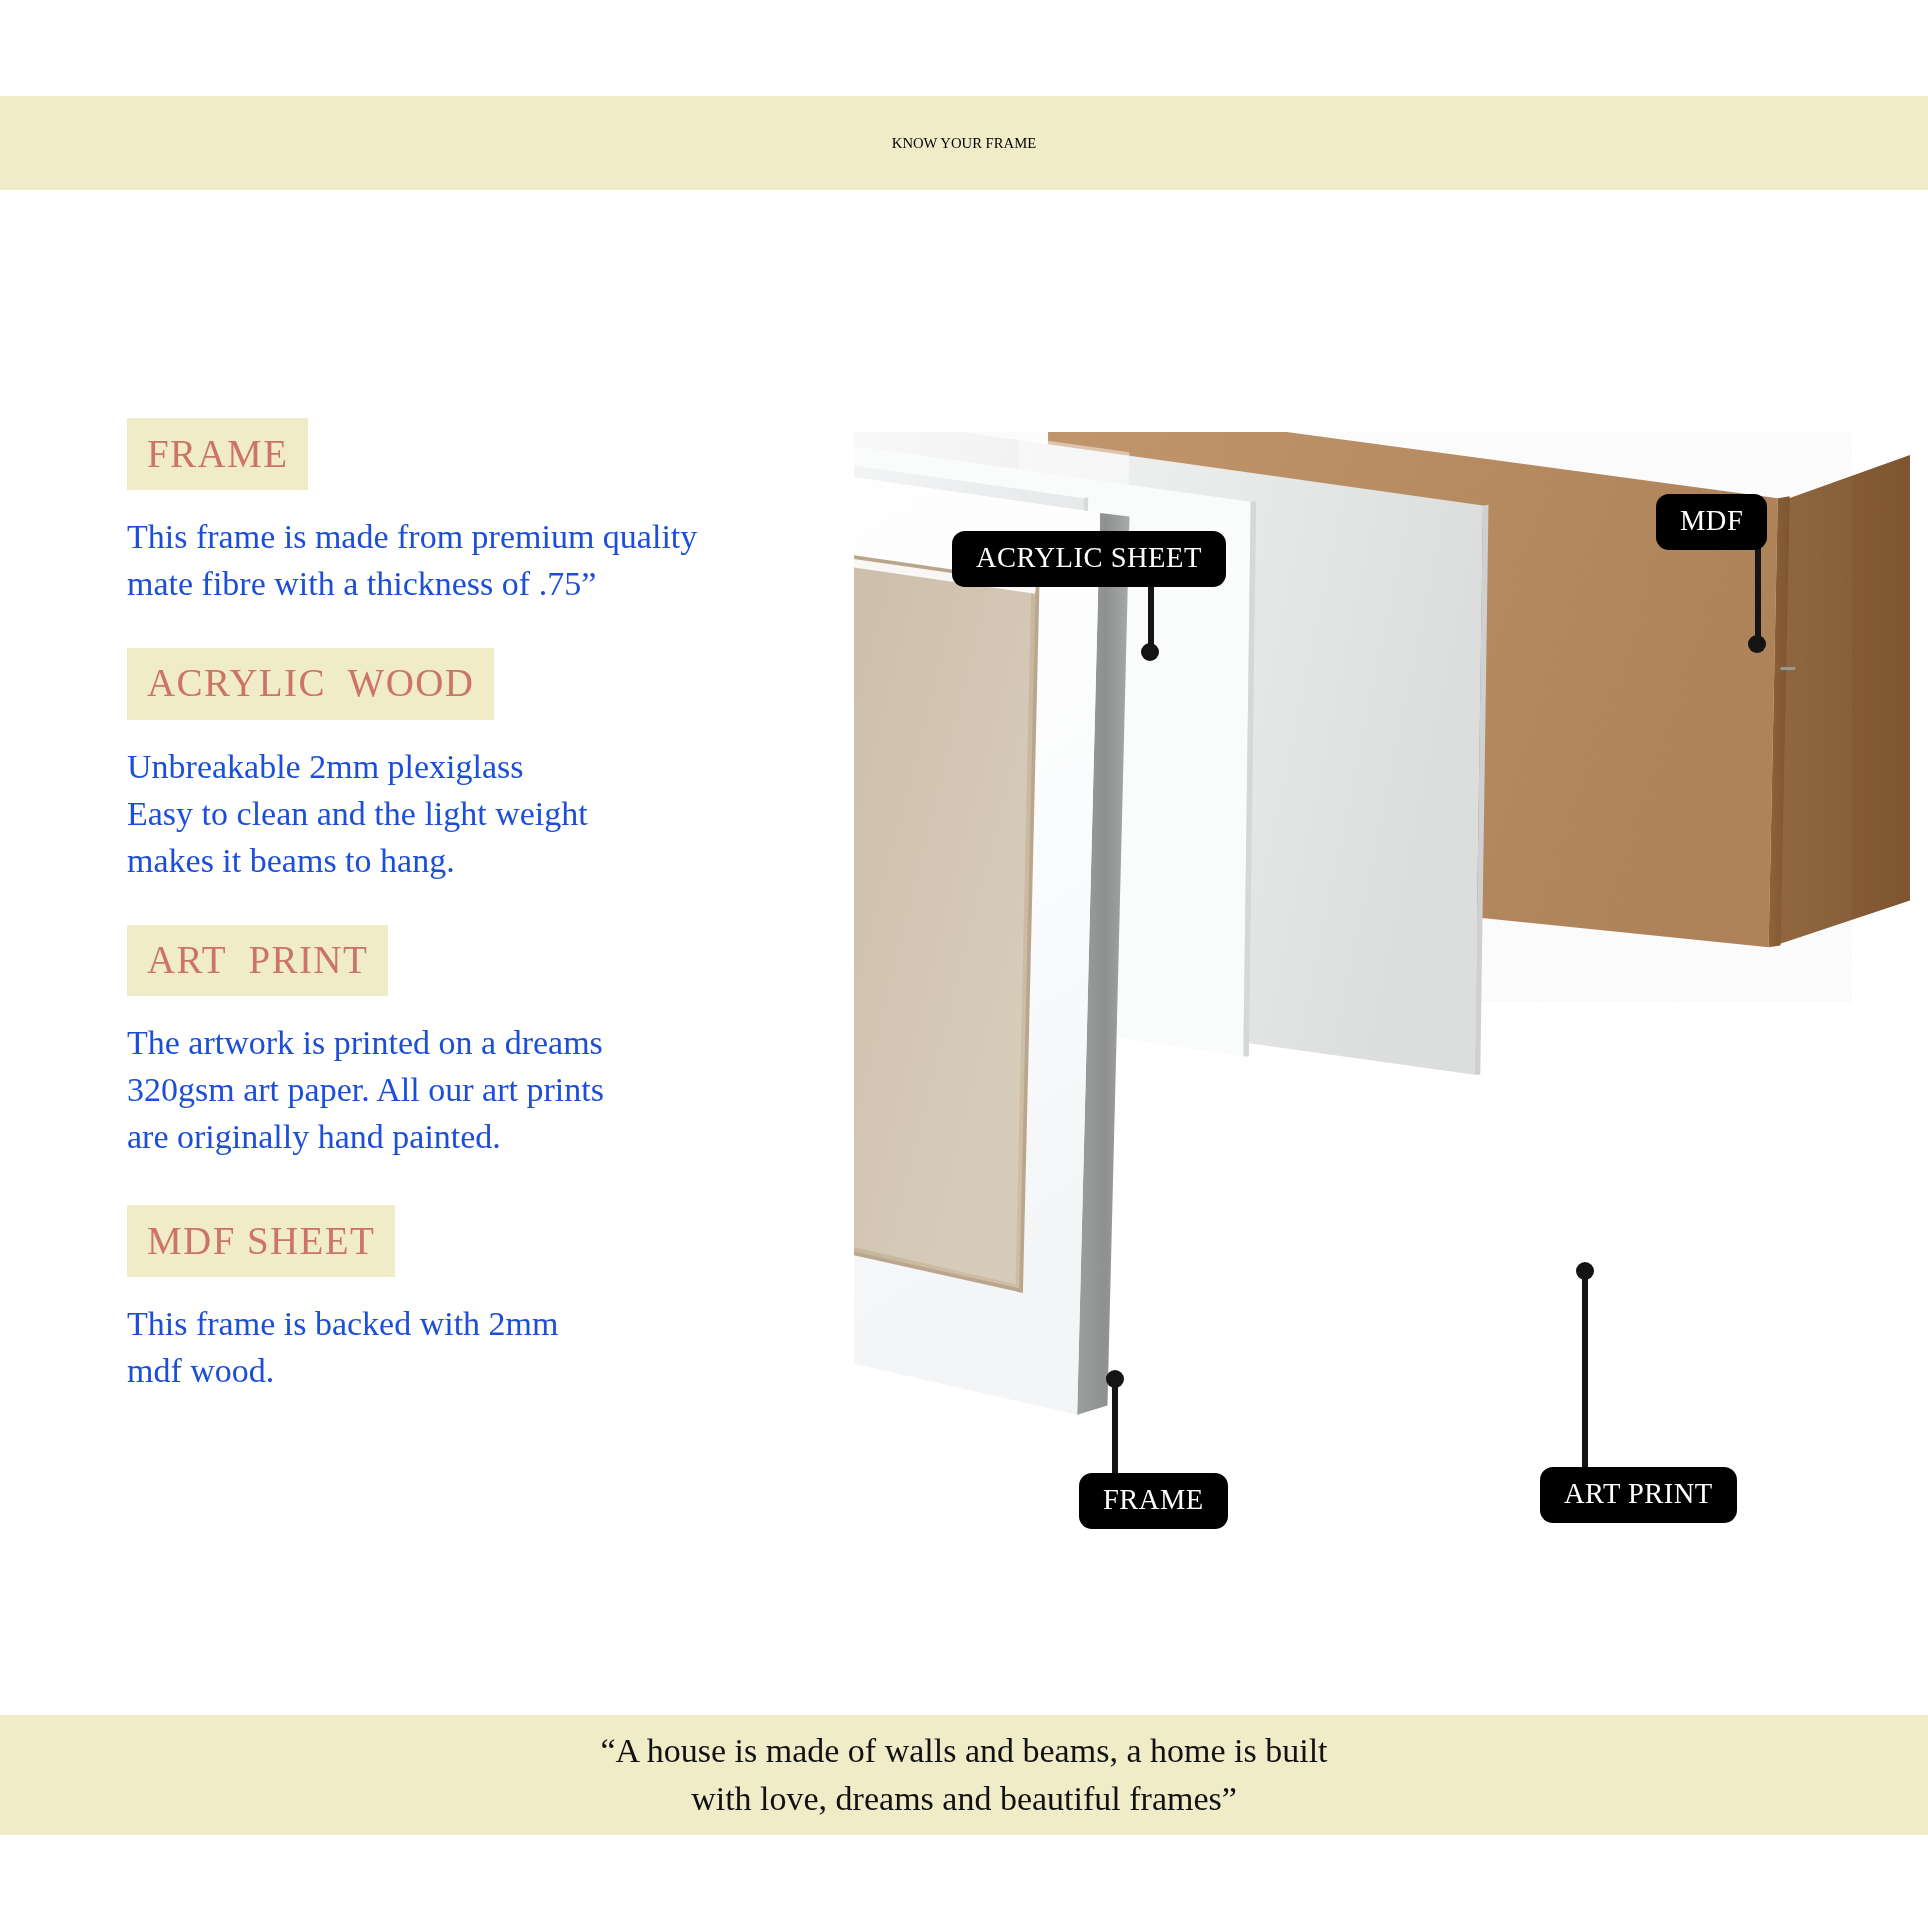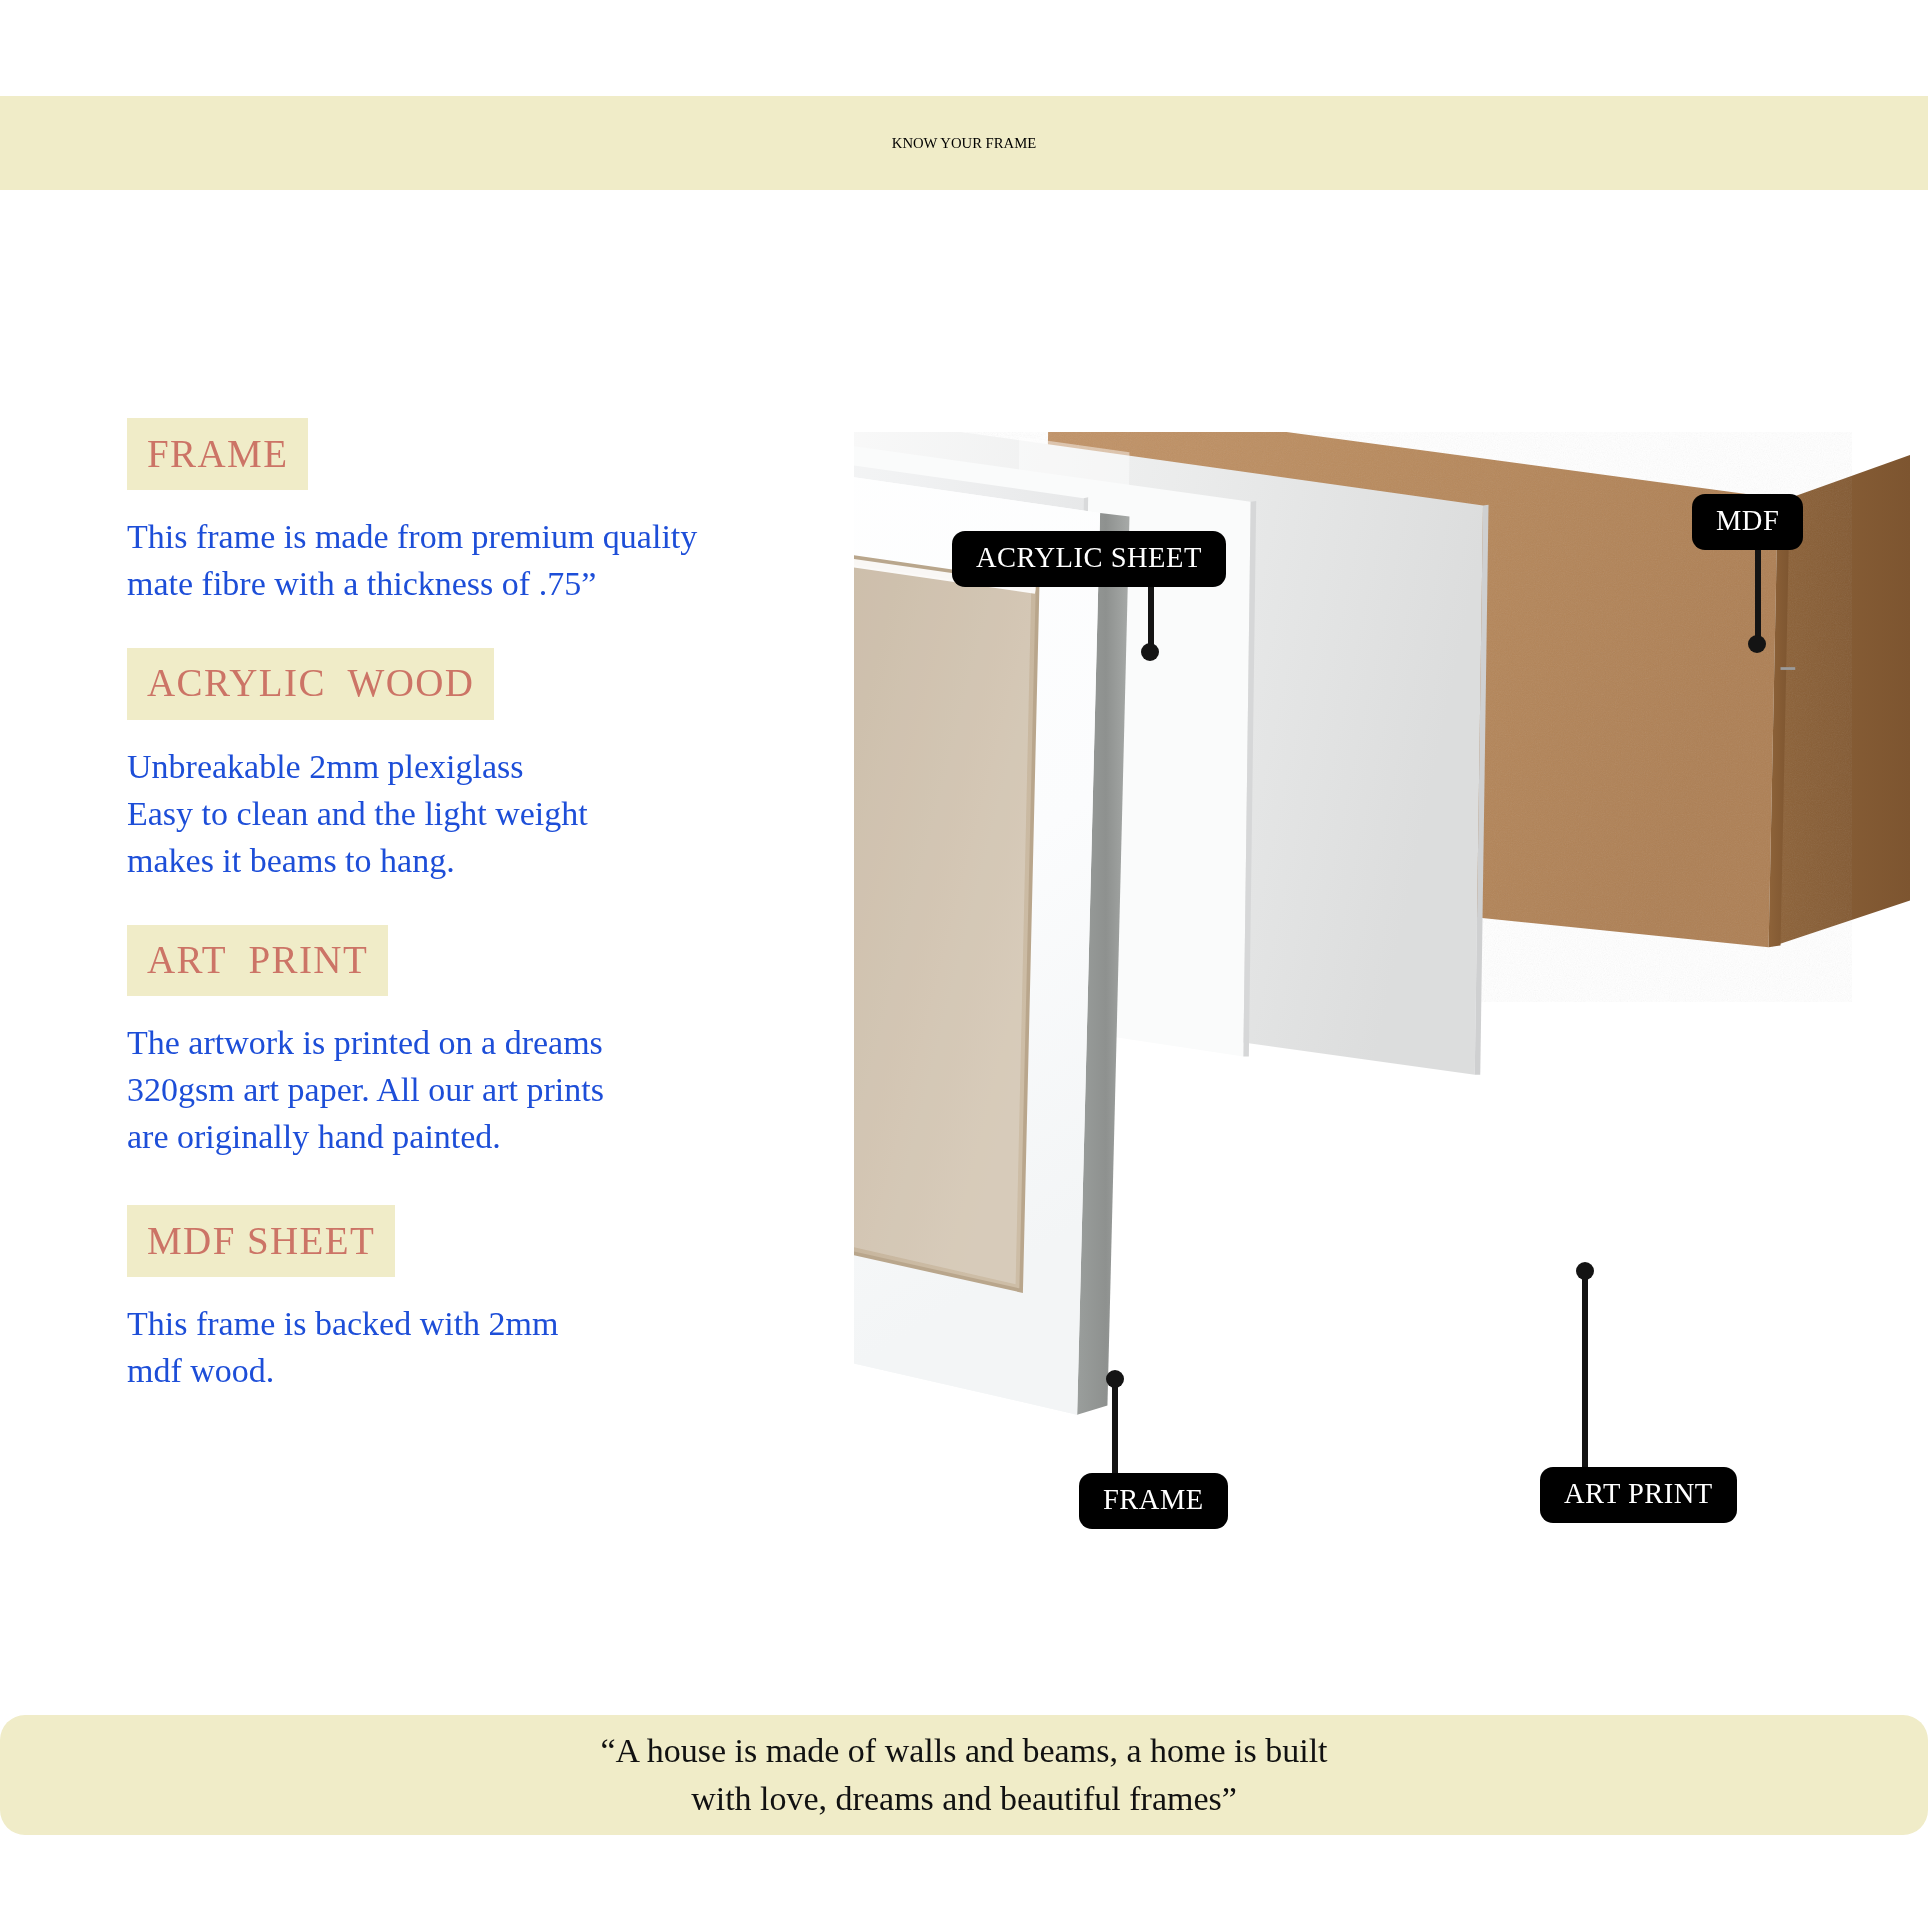--- a/index.html
+++ b/index.html
@@ -28,21 +28,20 @@
   }
   #top-banner {
     top: 96px;
     height: 94px;
   }
   #bottom-banner {
     top: 1715px;
     height: 120px;
     flex-direction: column;
     justify-content: center;
-    border-radius: 25px;
   }
   .quote-line {
     color: #111111;
     font-size: 34px;
     line-height: 1.42;
     text-align: center;
     white-space: nowrap;
   }
 
   
@@ -112,21 +111,21 @@
     width: 18.4px;
     height: 18.4px;
     border-radius: 50%;
     background: #141414;
   }
 
   #callout-acrylic  { left: 952px; top: 531px; }
   #leader-acrylic   { left: 1148px; top: 574px; height: 78px; }
   #dot-acrylic      { left: 1141px; top: 643px; }
 
-  #callout-mdf      { left: 1692px; top: 494px; }
+  #callout-mdf      { left: 1656px; top: 494px; }
   #leader-mdf       { left: 1755px; top: 542px; height: 101px; }
   #dot-mdf          { left: 1748px; top: 635px; }
 
   #callout-frame    { left: 1079px; top: 1473px; }
   #leader-frame     { left: 1112px; top: 1377px; height: 103px; }
   #dot-frame        { left: 1106px; top: 1370px; }
 
   #callout-artprint { left: 1540px; top: 1467px; }
   #leader-artprint  { left: 1582px; top: 1269px; height: 206px; }
   #dot-artprint     { left: 1576px; top: 1262px; }

